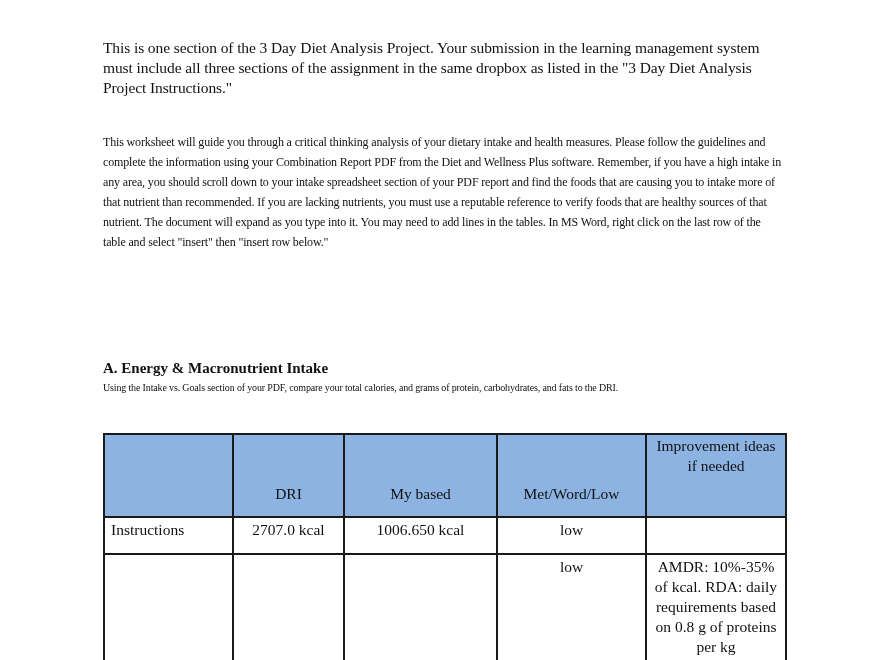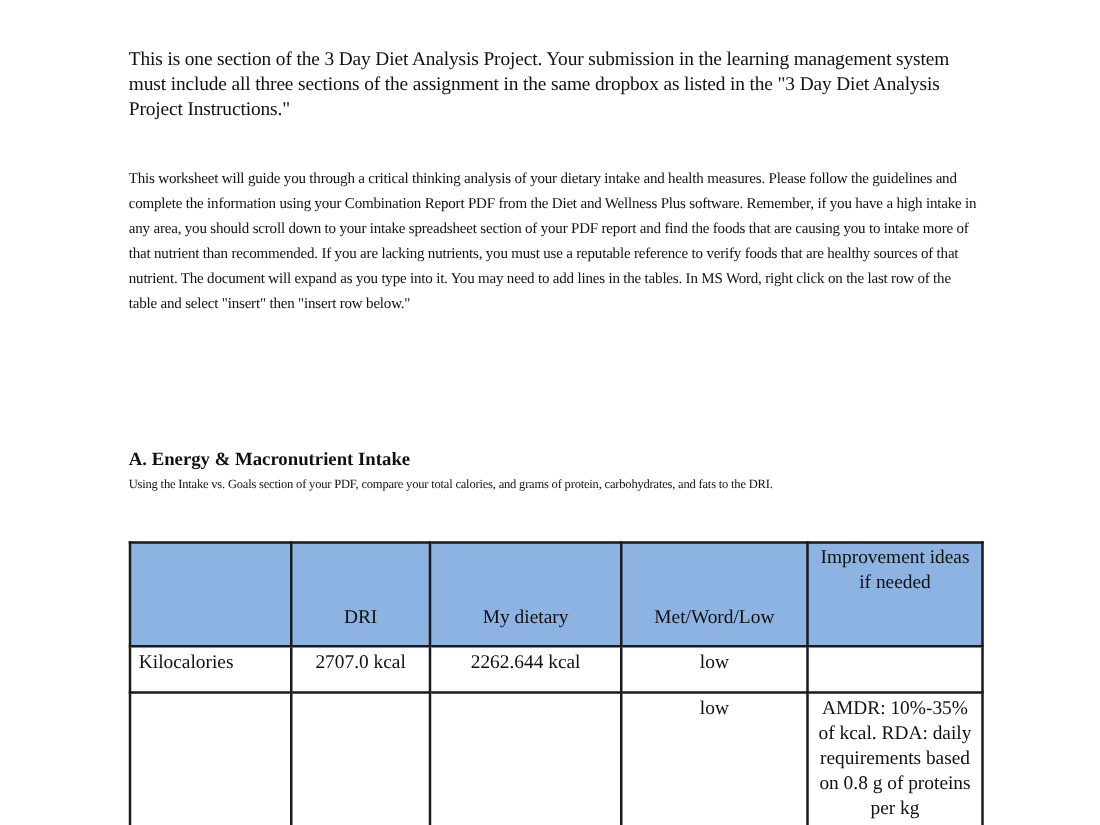--- a/index.html
+++ b/index.html
@@ -130,30 +130,30 @@
       <col style="width:129px">
       <col style="width:111px">
       <col style="width:153px">
       <col style="width:149px">
       <col style="width:140px">
     </colgroup>
     <thead>
       <tr>
         <th class="first"></th>
         <th>DRI</th>
-        <th>My dietary</th>
+        <th>My based</th>
         <th>Met/Word/Low</th>
         <th class="top-align">Improvement ideas if needed</th>
       </tr>
     </thead>
     <tbody>
       <tr>
-        <td class="left">Kilocalories</td>
+        <td class="left">Instructions</td>
         <td class="center">2707.0 kcal</td>
-        <td class="center">2262.644 kcal</td>
+        <td class="center">1006.650 kcal</td>
         <td class="center">low</td>
         <td class="center"></td>
       </tr>
       <tr class="tall">
         <td class="left"></td>
         <td class="center"></td>
         <td class="center"></td>
         <td class="center">low</td>
         <td class="center">AMDR: 10%-35% of kcal. RDA: daily requirements based on 0.8 g of proteins per kg</td>
       </tr>

